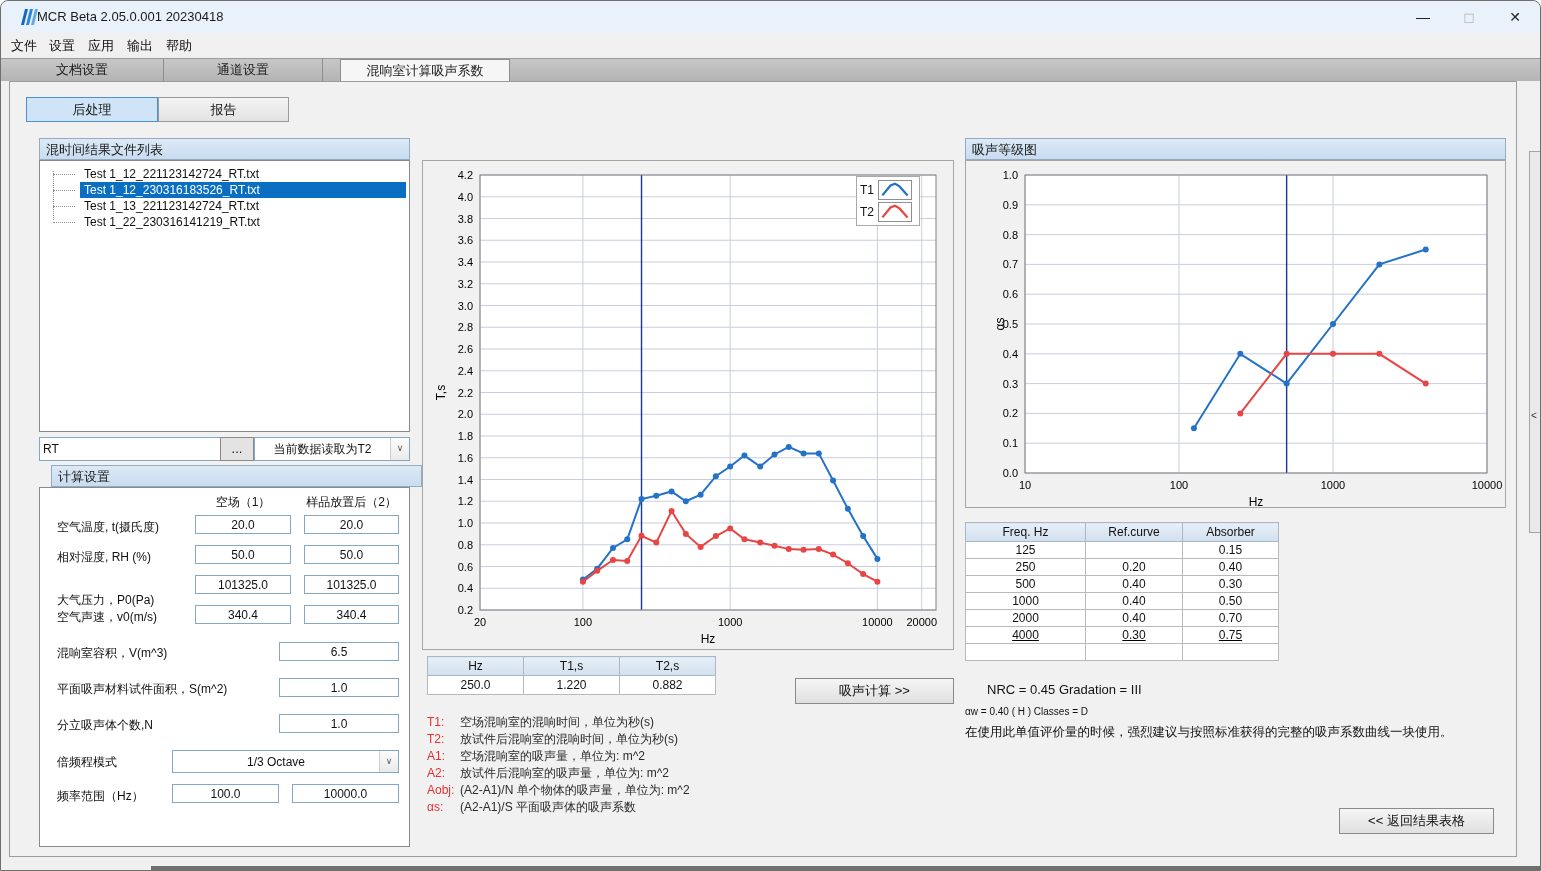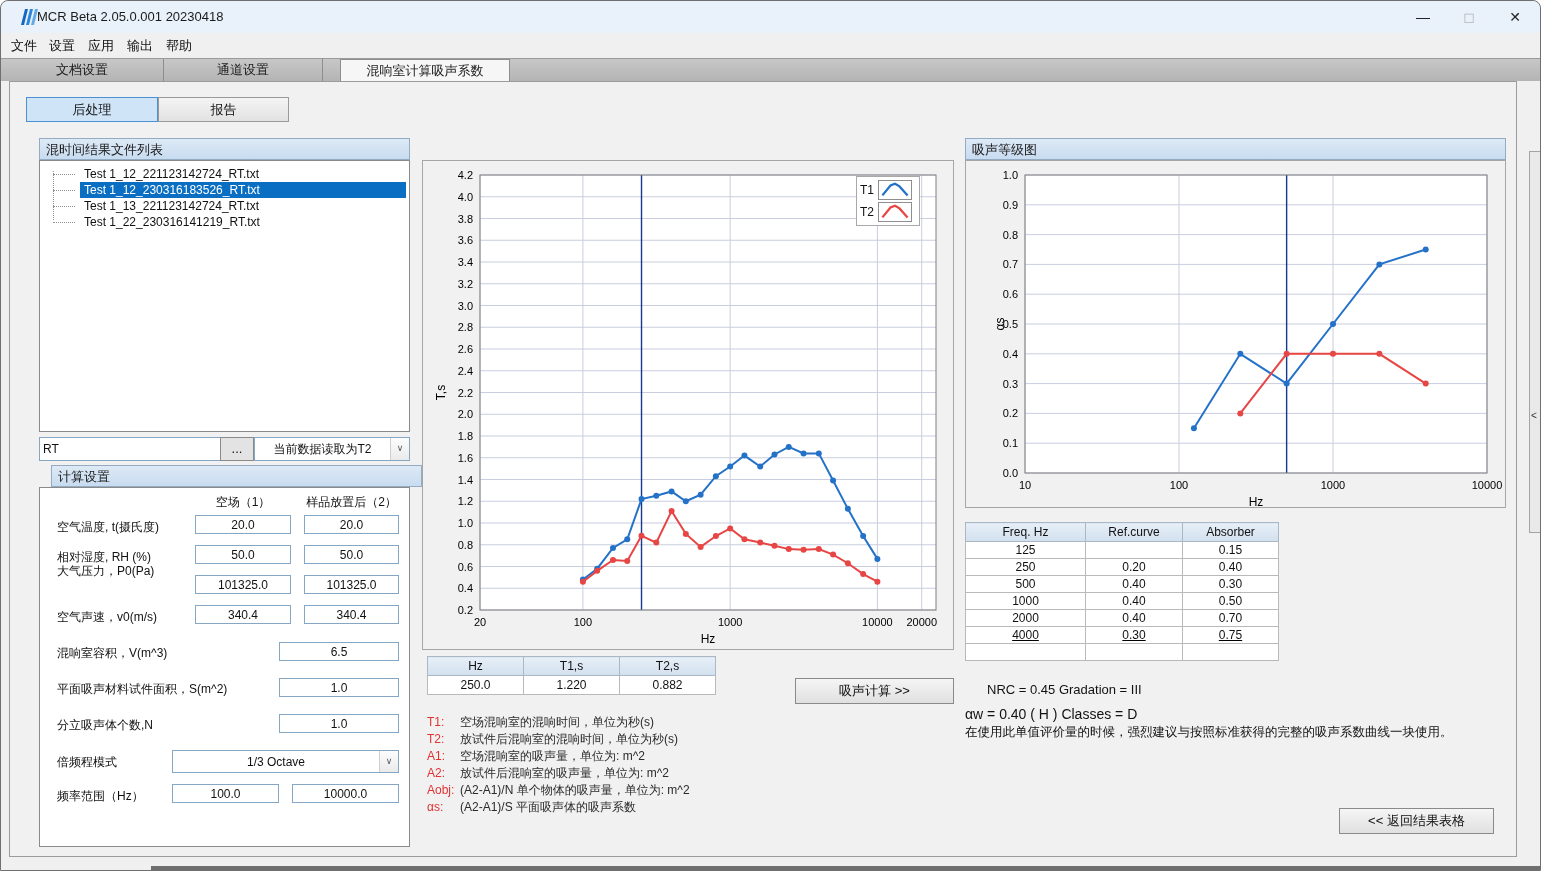--- a/index.html
+++ b/index.html
@@ -131,21 +131,21 @@
     <div class="lbl" style="left:294px;top:412px;width:95px;text-align:center;">样品放置后（2）</div>
 
     <div class="lbl" style="left:47px;top:437px;">空气温度, t(摄氏度)</div>
     <input class="tin" style="left: 185px; top: 433px; width: 96px; height: 19px;" value="20.0">
     <input class="tin" style="left: 294px; top: 433px; width: 95px; height: 19px;" value="20.0">
 
     <div class="lbl" style="left:47px;top:467px;">相对湿度, RH (%)</div>
     <input class="tin" style="left: 185px; top: 463px; width: 96px; height: 19px;" value="50.0">
     <input class="tin" style="left: 294px; top: 463px; width: 95px; height: 19px;" value="50.0">
 
-    <div class="lbl" style="left:47px;top:481px;">大气压力，P0(Pa)</div>
+    <div class="lbl" style="left:47px;top:510px;">大气压力，P0(Pa)</div>
     <input class="tin" style="left: 185px; top: 493px; width: 96px; height: 19px;" value="101325.0">
     <input class="tin" style="left: 294px; top: 493px; width: 95px; height: 19px;" value="101325.0">
 
     <div class="lbl" style="left:47px;top:527px;">空气声速，v0(m/s)</div>
     <input class="tin" style="left: 185px; top: 523px; width: 96px; height: 19px;" value="340.4">
     <input class="tin" style="left: 294px; top: 523px; width: 95px; height: 19px;" value="340.4">
 
     <div class="lbl" style="left:47px;top:563px;">混响室容积，V(m^3)</div>
     <input class="tin" style="left: 269px; top: 560px; width: 120px; height: 19px;" value="6.5">
 
@@ -402,21 +402,21 @@
           </tr>
       <tr style="height:17px;">
             <td></td>
             <td></td>
             <td></td>
           </tr>
     </tbody>
       </table>
 
     <div class="lbl" style="left:977px;top:600px;font-size:13px;">NRC = 0.45  Gradation = III</div>
-    <div class="lbl" style="left:955px;top:624px;font-size:14px;">αw = 0.40 ( H )   Classes = D</div>
+    <div class="lbl" style="left:955px;top:624px;font-size:10px;">αw = 0.40 ( H )   Classes = D</div>
     <div class="lbl" style="left:955px;top:642px;font-size:12.5px;">在使用此单值评价量的时候，强烈建议与按照标准获得的完整的吸声系数曲线一块使用。</div>
 
     <div class="btn" style="left:1329px;top:726px;width:155px;height:26px;line-height:24px;">&lt;&lt; 返回结果表格</div>
   </div>
 
   <div id="collapse-strip">
     <span>&lt;</span>
   </div>
 
   <div id="bottom-edge"></div>

